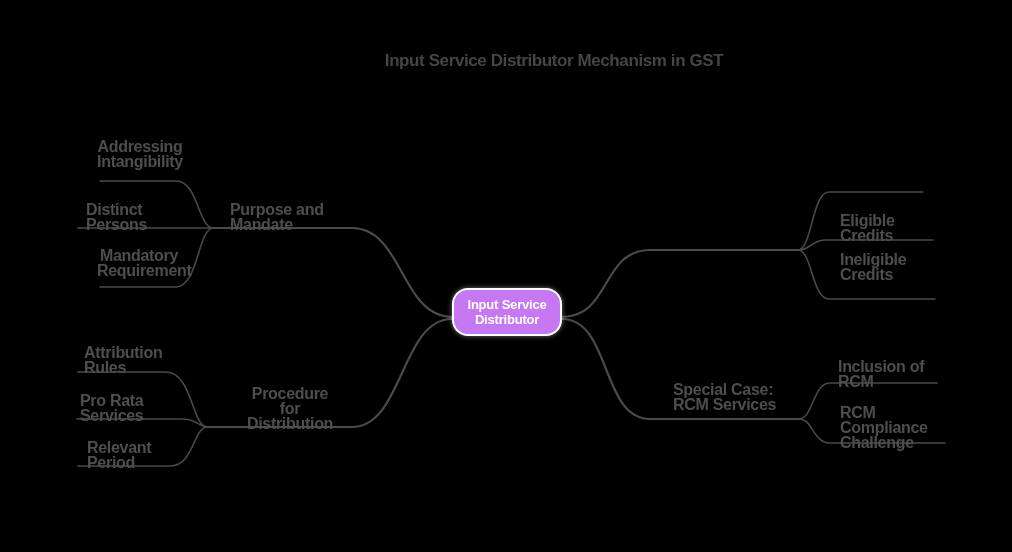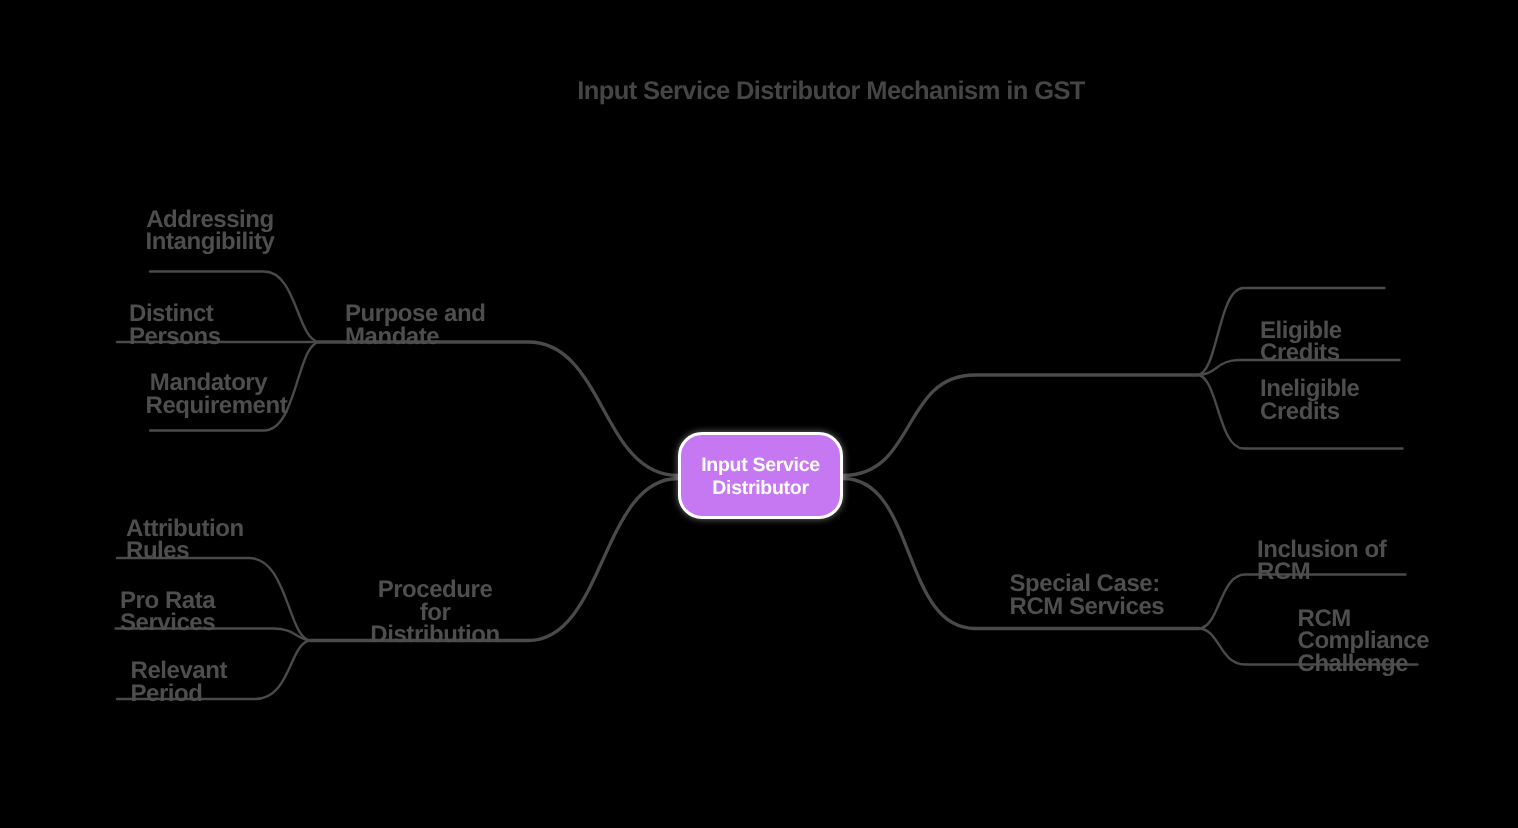--- a/index.html
+++ b/index.html
@@ -26,21 +26,21 @@
   #links path{fill:none;stroke:var(--link);stroke-linecap:round;}
   #links path.main{stroke-width:2.2px;}
   #links path.leaf{stroke-width:1.6px;}
   .lbl{
     position:absolute;font-size:16px;line-height:15px;font-weight:600;
     letter-spacing:-0.3px;color:var(--label-text);
   }
   .lbl.center{text-align:center;}
   .lbl.left{text-align:left;}
   #root-node{
-    position:absolute;left:452px;top:288px;width:110px;height:58px;
+    position:absolute;left:452px;top:288px;width:110px;height:48px;
     box-sizing:border-box;border:2px solid var(--node-border);border-radius:16px;
     background:var(--node-fill);color:var(--node-text);
     display:flex;align-items:center;justify-content:center;text-align:center;
     font-size:13px;line-height:15px;font-weight:700;letter-spacing:-0.2px;
     padding:0 4px;box-shadow:0 0 5px rgba(255,255,255,0.45);
   }
 </style>
 </head>
 <body>
 
@@ -81,15 +81,15 @@
   <div class="lbl center" style="left:246px;top:386px;width:88px;">Procedure for Distribution</div>
   <div class="lbl left" style="left:84px;top:345px;width:100px;">Attribution Rules</div>
   <div class="lbl left" style="left:80px;top:393px;width:100px;">Pro Rata Services</div>
   <div class="lbl left" style="left:87px;top:440px;width:92px;">Relevant Period</div>
 
   <div class="lbl left" style="left:840px;top:165px;width:98px;margin-top:48px;">Eligible Credits</div>
   <div class="lbl left" style="left:840px;top:213px;width:108px;margin-top:39px;">Ineligible Credits</div>
 
   <div class="lbl left" style="left:673px;top:382px;width:116px;">Special Case: RCM Services</div>
   <div class="lbl left" style="left:838px;top:359px;width:100px;">Inclusion of RCM</div>
-  <div class="lbl left" style="left:840px;top:405px;width:98px;margin-left:25px;">RCM Compliance Challenge</div>
+  <div class="lbl left" style="left:840px;top:405px;width:98px;">RCM Compliance Challenge</div>
 
 </div>
 
 </body></html>

